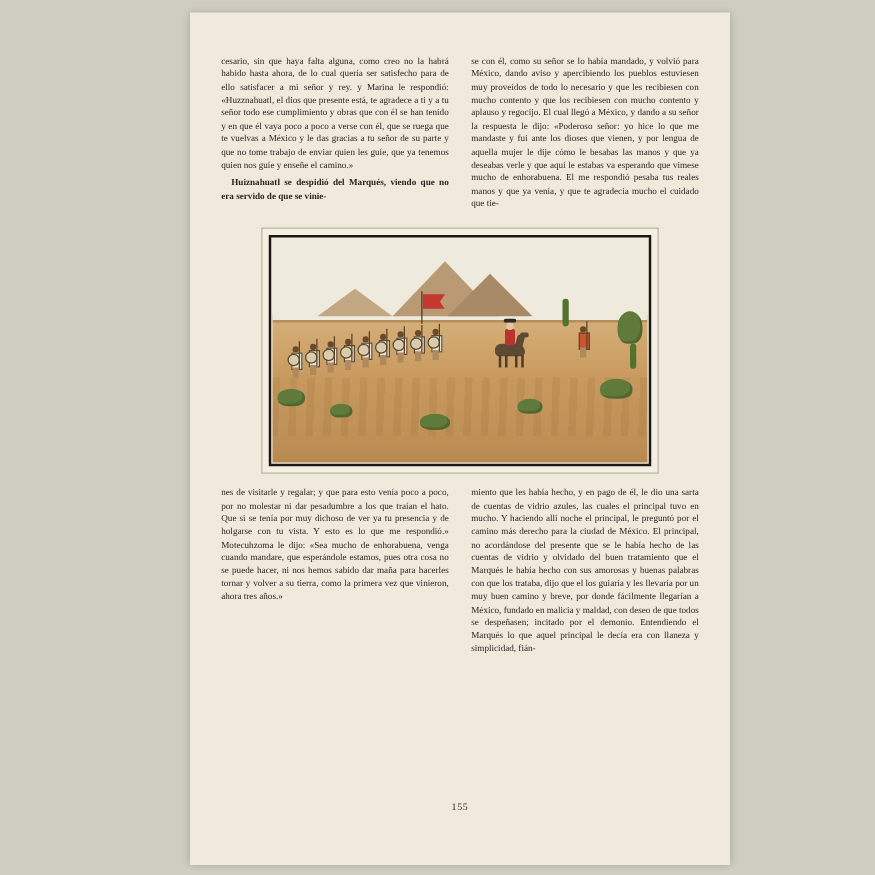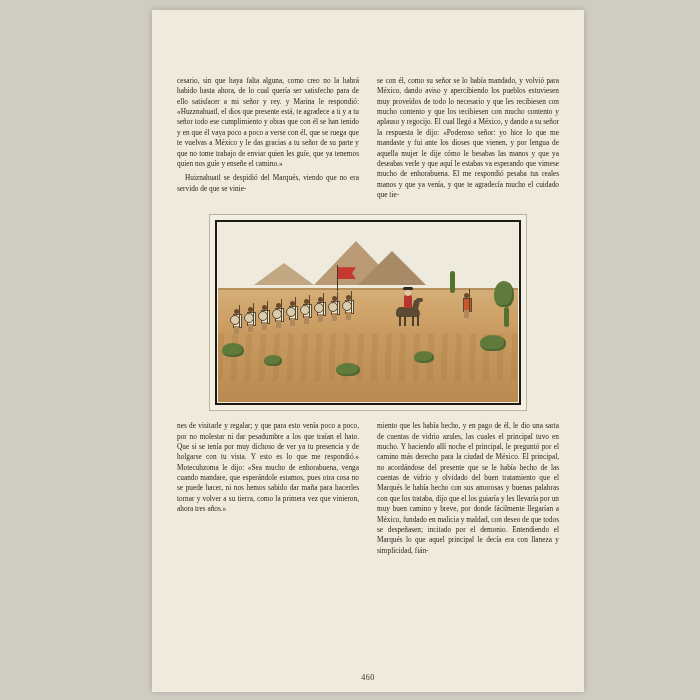--- a/index.html
+++ b/index.html
@@ -29,41 +29,41 @@
     height: 682px;
     background: #efeadb;
     box-shadow: 0 0 6px rgba(0,0,0,0.20);
   }
   .page-inner {
     position: absolute;
     left: 25px;
     top: 34px;
     width: 382px;
     height: 620px;
-    margin-top: 32px;
   }
   
   .cols {
     display: flex;
     gap: 18px;
   }
   .col {
     width: 182px;
     font-size: 7.3px;
     line-height: 1.42;
     text-align: justify;
     color: #2a2622;
     hyphens: manual;
   }
   .col p {
     margin: 0 0 4px 0;
     text-indent: 0;
   }
   .col p.indent {
     text-indent: 8px;
+    font-weight: bold;
   }
   
   .plate-wrap {
     margin-top: 10px;
     width: 382px;
     display: flex;
     justify-content: center;
   }
   .plate {
     position: relative;
@@ -381,16 +381,16 @@
 
       <div class="cols" style="margin-top:10px">
         <div class="col">
           <p>nes de visitarle y regalar; y que para esto venía poco a poco, por no molestar ni dar pesadumbre a los que traían el hato. Que si se tenía por muy dichoso de ver ya tu presencia y de holgarse con tu vista. Y esto es lo que me respondió.» Motecuhzoma le dijo: «Sea mucho de enhorabuena, venga cuando mandare, que esperándole estamos, pues otra cosa no se puede hacer, ni nos hemos sabido dar maña para hacerles tornar y volver a su tierra, como la primera vez que vinieron, ahora tres años.»</p>
         </div>
         <div class="col">
           <p>miento que les había hecho, y en pago de él, le dio una sarta de cuentas de vidrio azules, las cuales el principal tuvo en mucho. Y haciendo allí noche el principal, le preguntó por el camino más derecho para la ciudad de México. El principal, no acordándose del presente que se le había hecho de las cuentas de vidrio y olvidado del buen tratamiento que el Marqués le había hecho con sus amorosas y buenas palabras con que los trataba, dijo que el los guiaría y les llevaría por un muy buen camino y breve, por donde fácilmente llegarían a México, fundado en malicia y maldad, con deseo de que todos se despeñasen; incitado por el demonio. Entendiendo el Marqués lo que aquel principal le decía era con llaneza y simplicidad, fián-</p>
         </div>
       </div>
 
-      <div class="folio">460</div>
+      <div class="folio">155</div>
     </div>
   </div>
 </div>
 
 </body></html>

